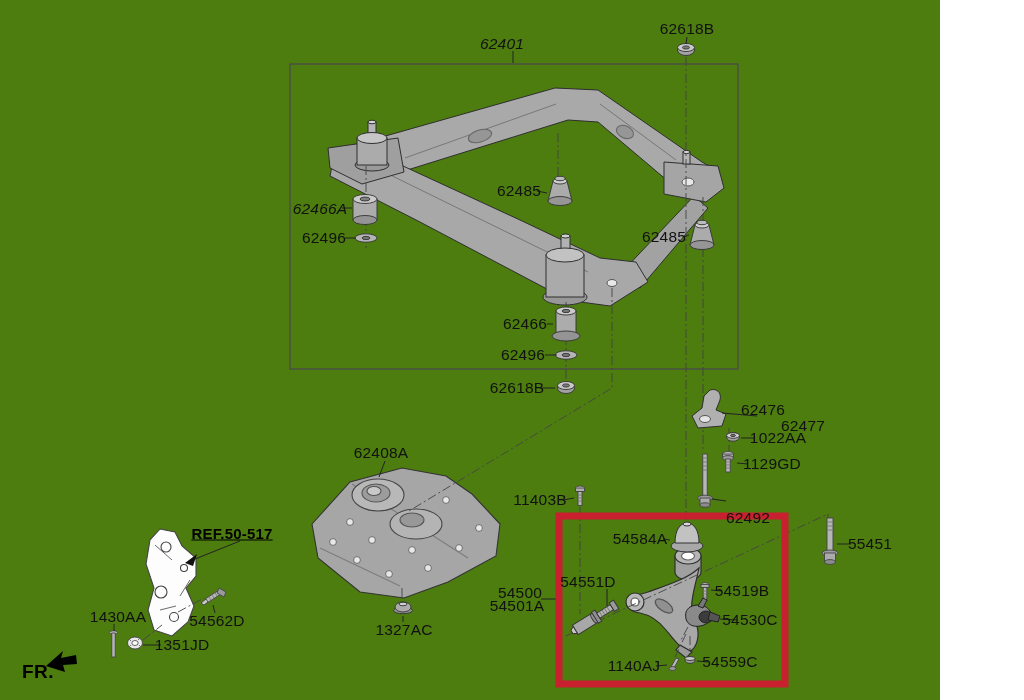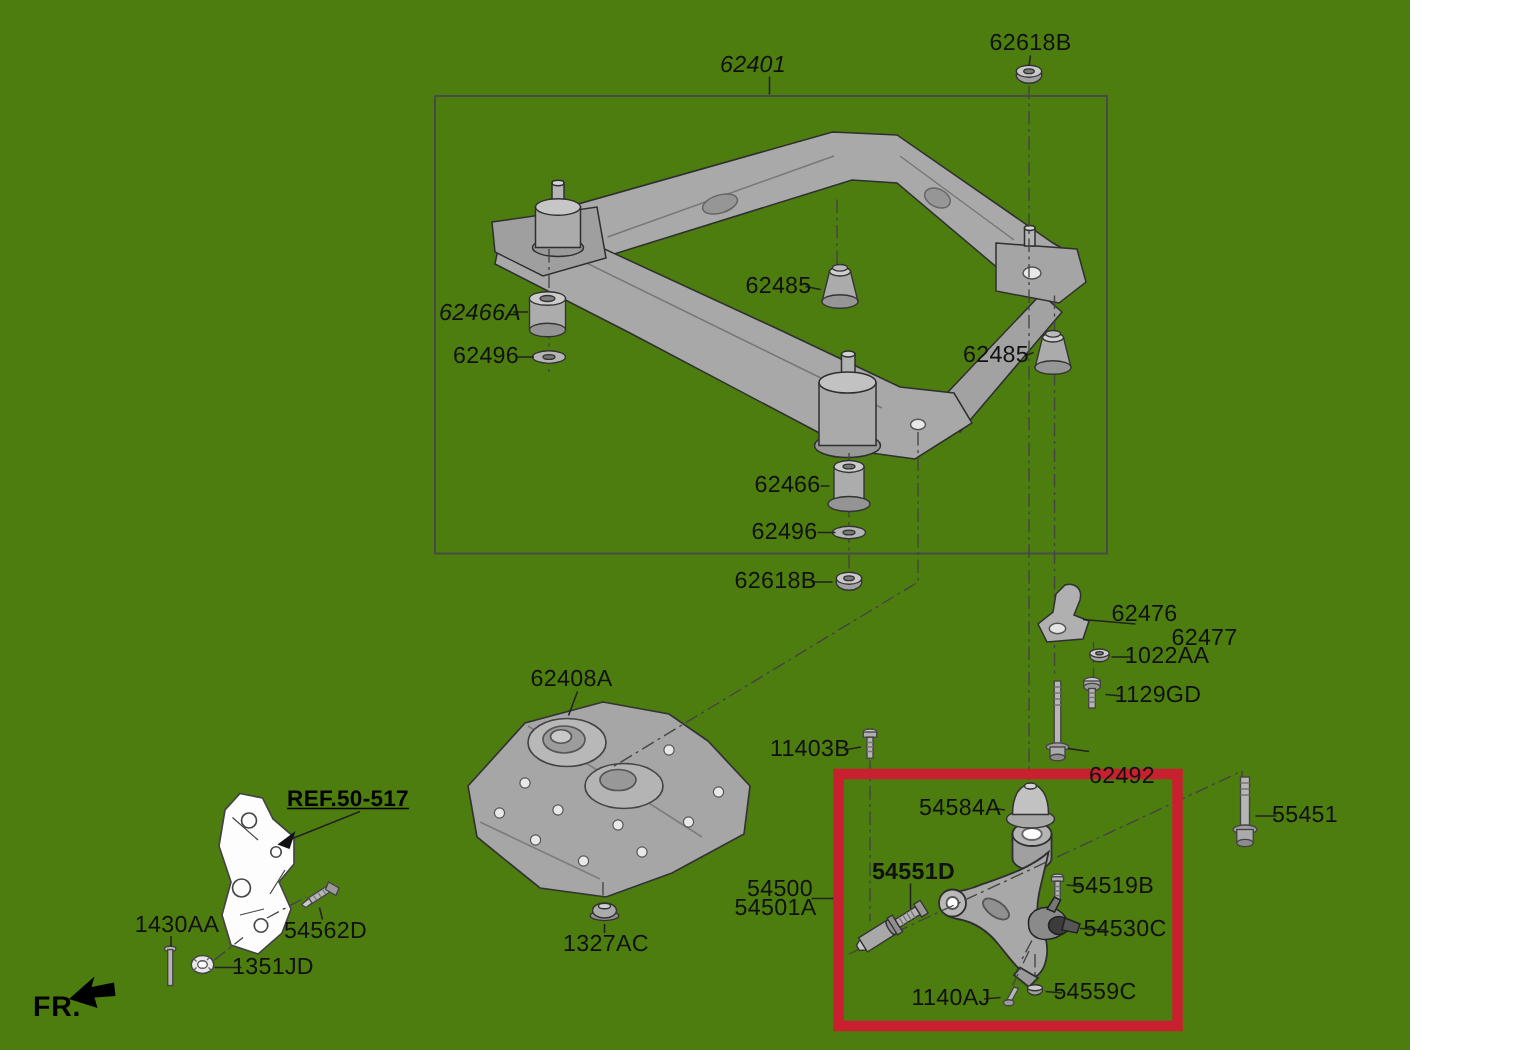--- a/index.html
+++ b/index.html
@@ -310,21 +310,21 @@
       <div class="callout" style="left: 748px; top: 518px;">62492</div>
       <div class="callout" style="left: 381px; top: 453px;">62408A</div>
       <div class="callout" style="left: 540px; top: 500px;">11403B</div>
       <div class="callout" style="left: 870px; top: 544px;">55451</div>
       <div class="callout emphasis" style="left: 232px; top: 533px;">REF.50-517</div>
       <div class="callout" style="left: 118px; top: 617px; text-align: right;">1430AA</div>
       <div class="callout" style="left: 217px; top: 621px;">54562D</div>
       <div class="callout" style="left: 182px; top: 645px;">1351JD</div>
       <div class="callout" style="left: 404px; top: 630px;">1327AC</div>
       <div class="callout" style="left: 640px; top: 539px;">54584A</div>
-      <div class="callout" style="left: 609px; top: 582px; font-weight: bold;">54551D</div>
+      <div class="callout" style="left: 588px; top: 582px;">54551D</div>
       <div class="callout" style="left: 520px; top: 593px;">54500</div>
       <div class="callout" style="left: 517px; top: 606px;">54501A</div>
       <div class="callout" style="left: 742px; top: 591px;">54519B</div>
       <div class="callout" style="left: 750px; top: 620px;">54530C</div>
       <div class="callout" style="left: 634px; top: 666px;">1140AJ</div>
       <div class="callout" style="left: 730px; top: 662px;">54559C</div>
     </div>
 
 <div class="fr">FR.</div>
 

